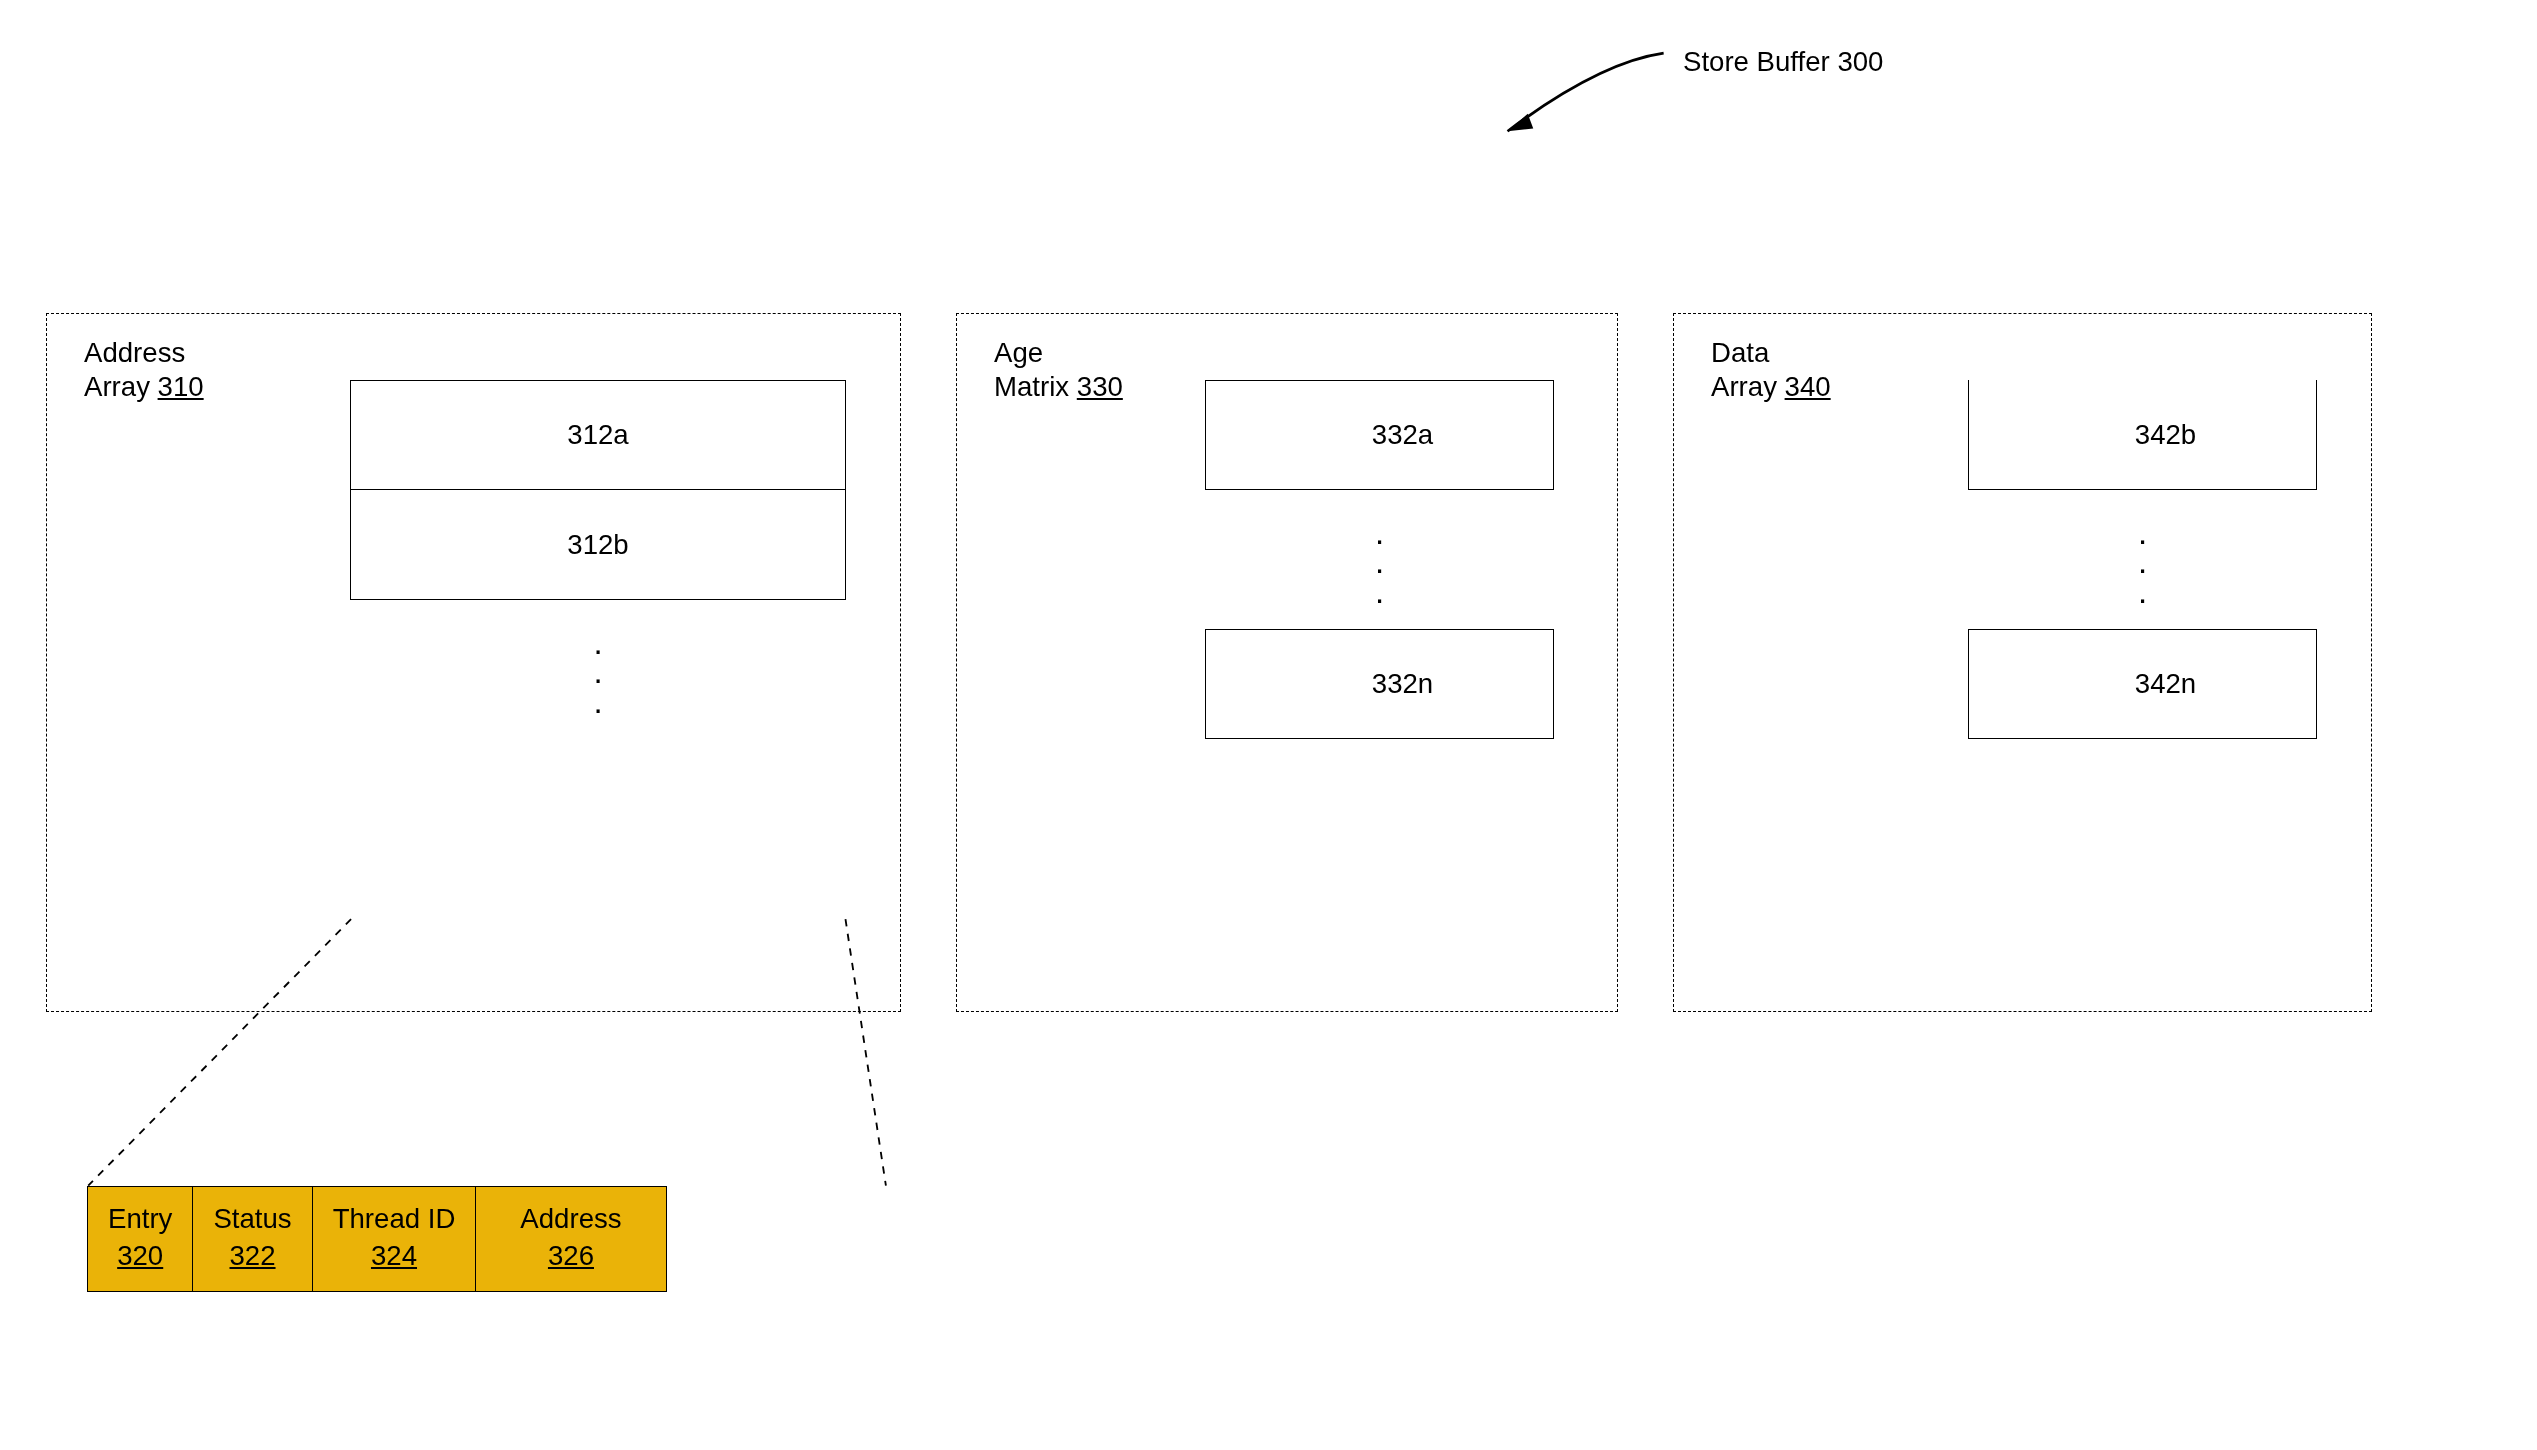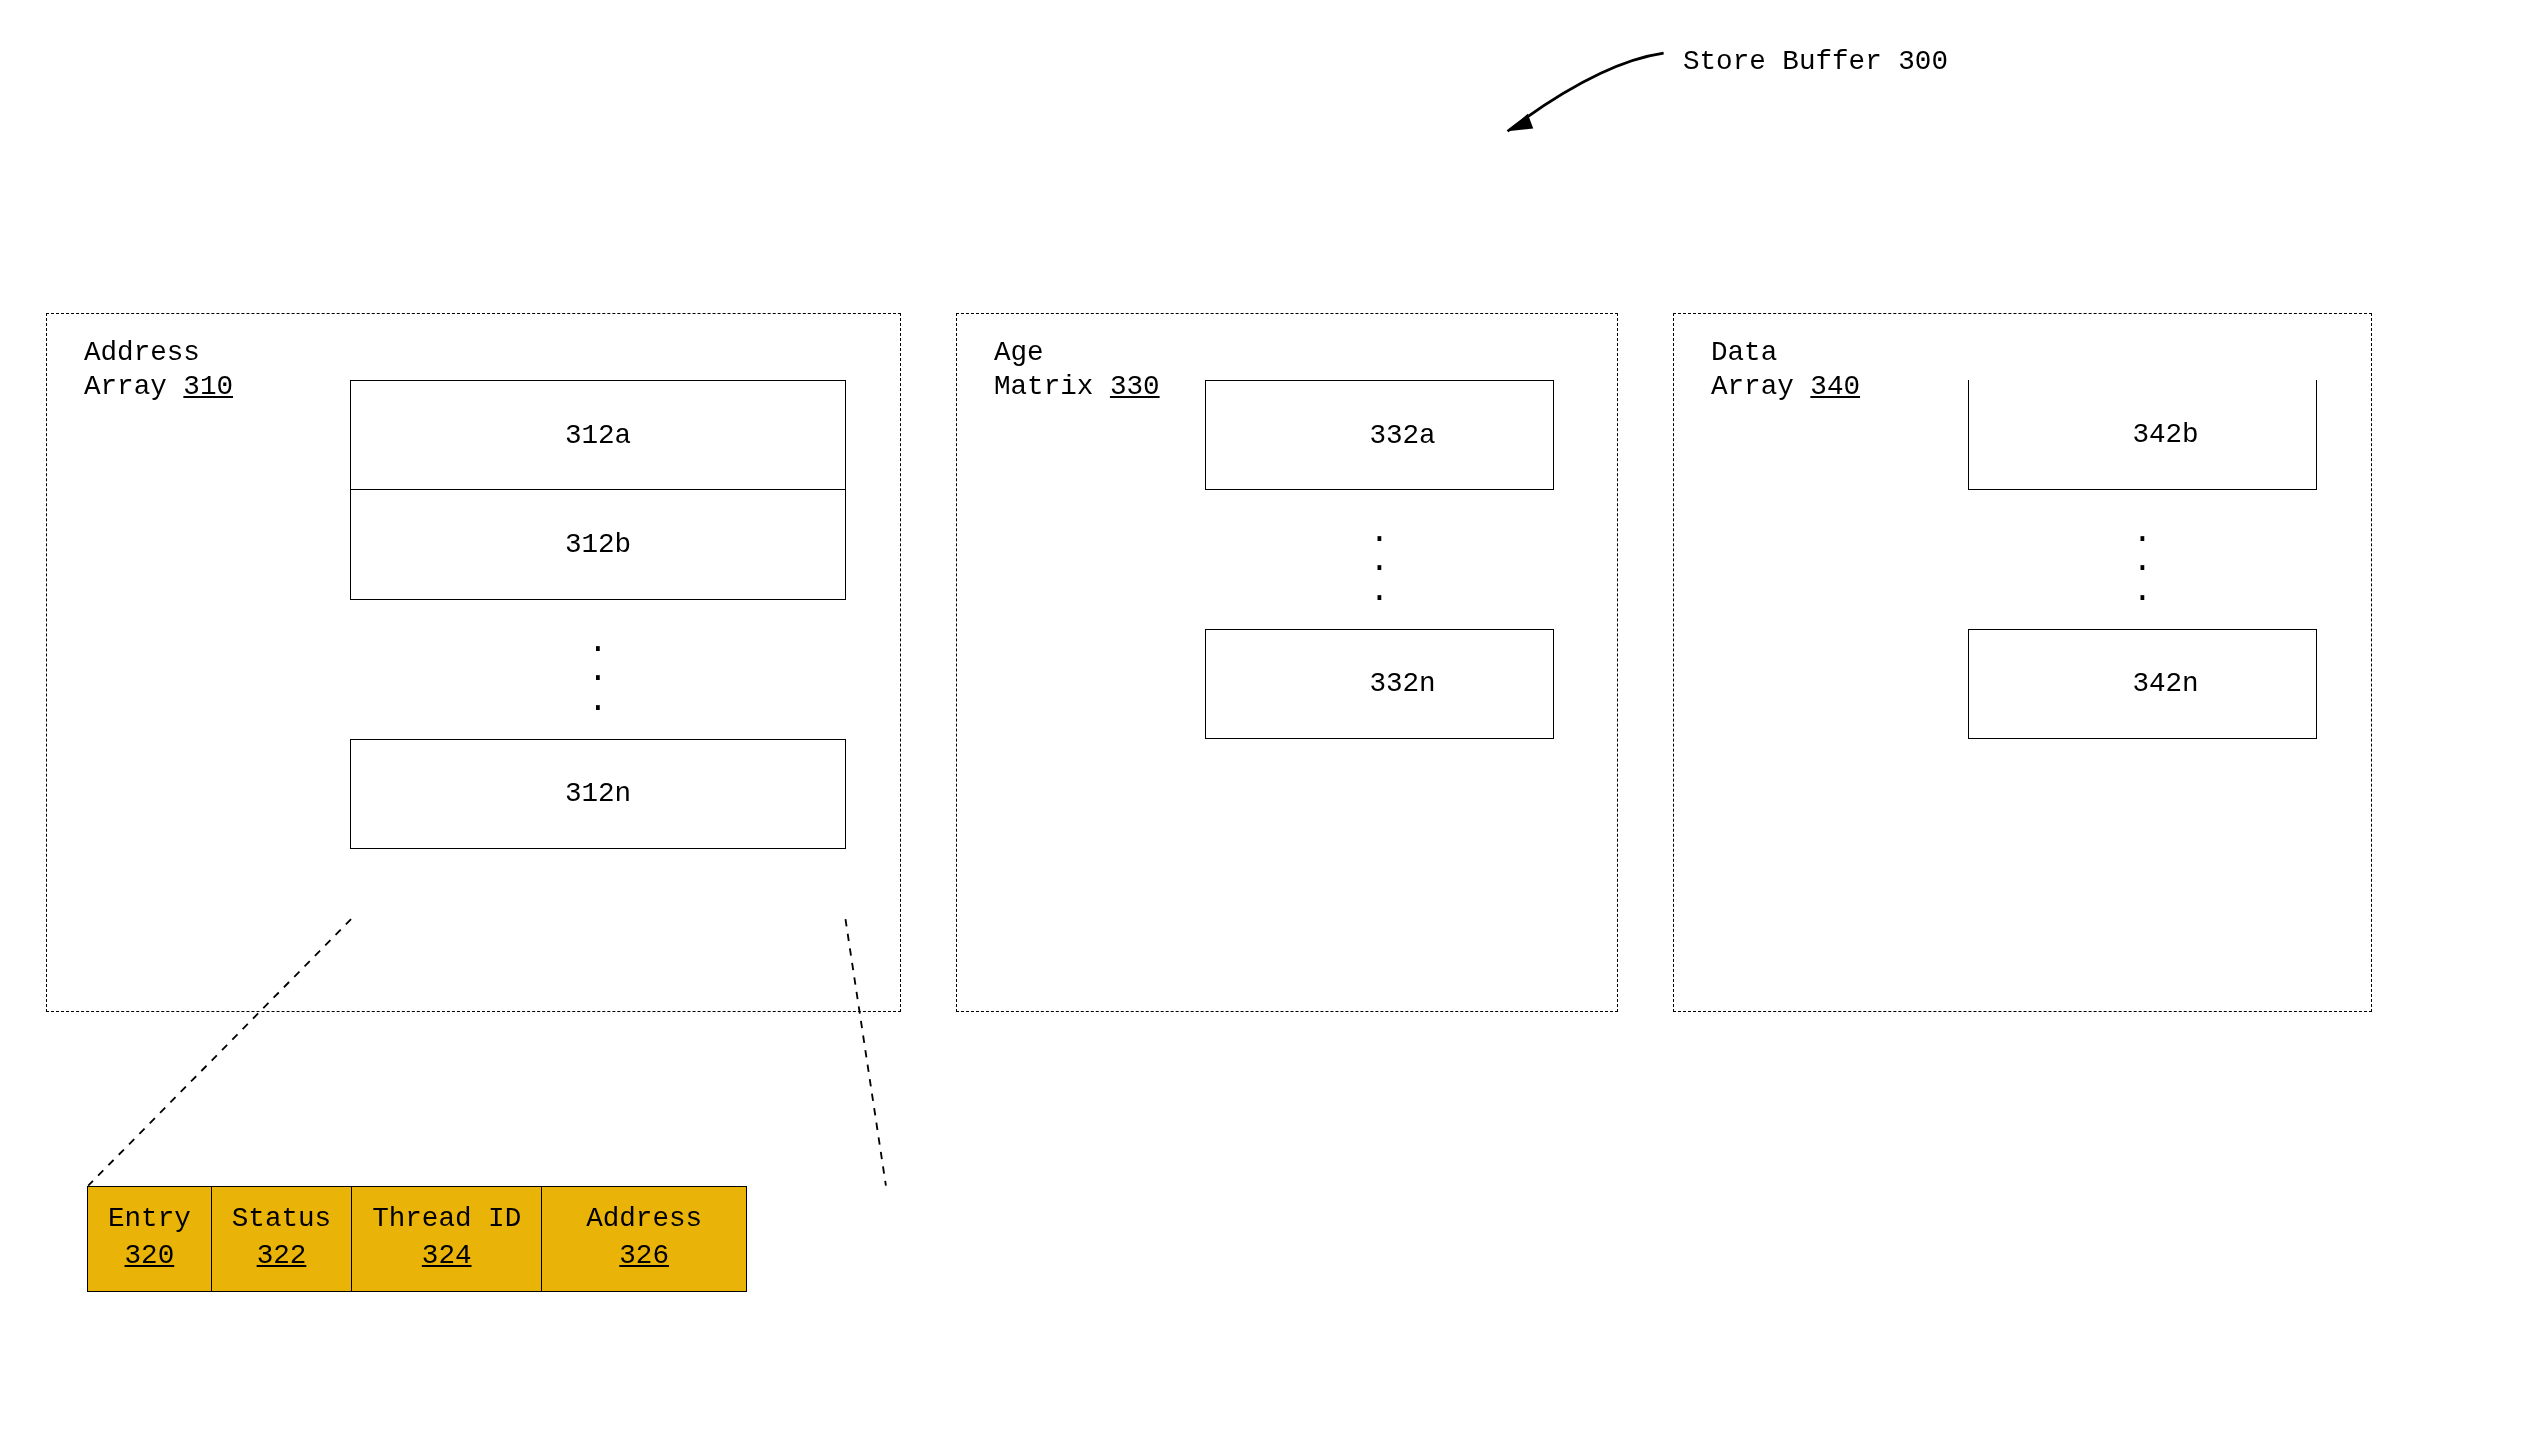--- a/index.html
+++ b/index.html
@@ -11,21 +11,20 @@
     font-size: 22px;
     color: #000;
     width: 2538px;
     height: 1451px;
     position: relative;
   }
   .canvas {
     position: relative;
     width: 2008px;
     height: 1451px;
-    font-family: Liberation Mono, monospace;
   }
   .title-label {
     position: absolute;
     left: 1683px;
     top: 46px;
     font-size: 27.6px;
   }
   .arrow {
     position: absolute;
     left: 1489px;
@@ -123,21 +122,20 @@
       <span class="ref">310</span>
     </div>
     <div class="rows">
       <div class="row-box">312a</div>
       <div class="row-box stack">312b</div>
       <div class="dots">
           <span>.</span>
           <span>.</span>
           <span>.</span>
         </div>
-      <div class="row-box">312n</div>
     </div>
   </div>
 
   <div class="panel" style="left:956px; top:313px; width:662px; height:699px;">
     <div class="panel-label">
       <span>Age</span><br>
       <span>Matrix </span>
       <span class="ref">330</span>
     </div>
     <div class="rows age-rows">

